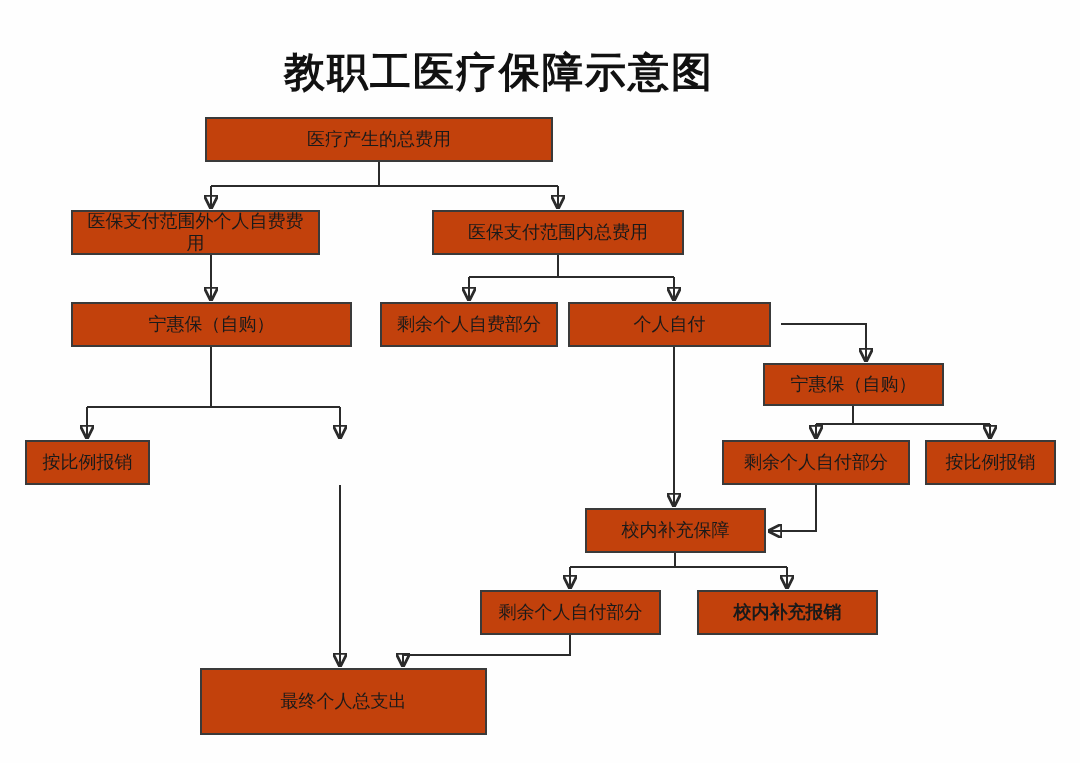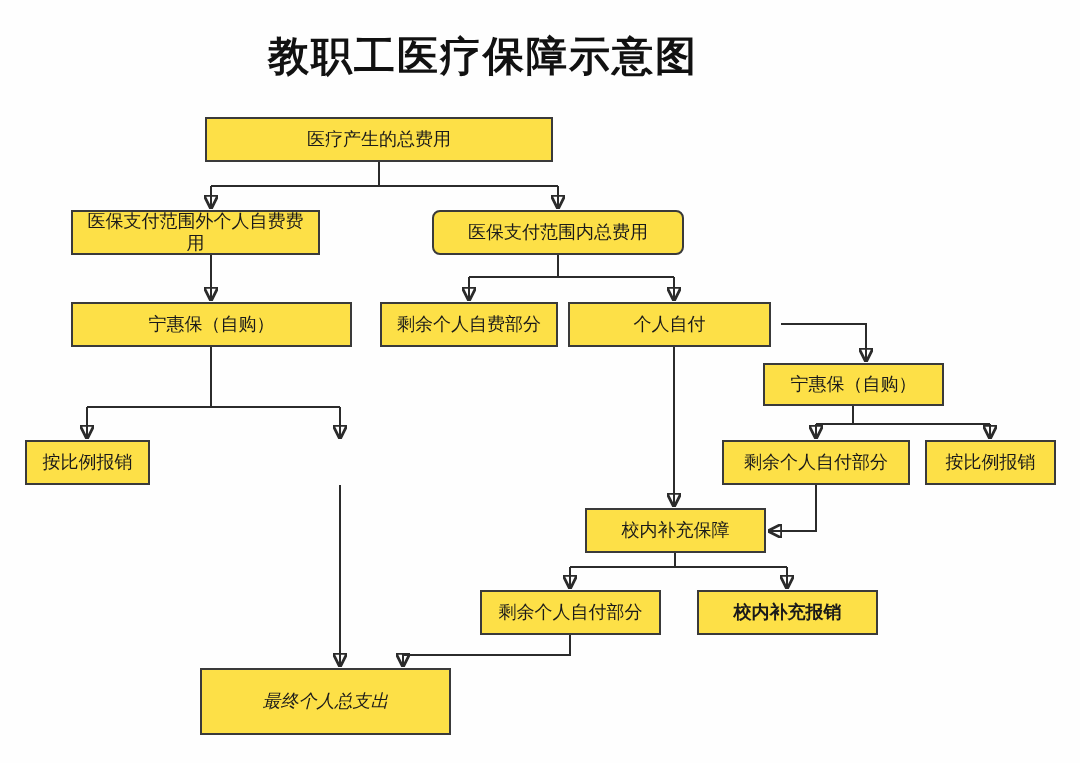--- a/index.html
+++ b/index.html
@@ -13,21 +13,21 @@
     width: 1080px;
     height: 763px;
     background: #fefefe;
     overflow: hidden;
   }
   .title {
     position: absolute;
     left: 183px;
     top: 30px;
     width: 600px;
-    margin: 0;
+    margin: 16px;
     text-align: center;
     font-size: 41px;
     font-weight: 900;
     color: #111111;
     letter-spacing: 2px;
     line-height: 1.3;
   }
   .connectors {
     position: absolute;
     left: 0;
@@ -38,21 +38,21 @@
   }
   .connectors path {
     fill: none;
     stroke: #2b2b2b;
     stroke-width: 2;
   }
   .node {
     position: absolute;
     box-sizing: border-box;
     border: 2px solid #3a3a3a;
-    background: #fde047;
+    background: #c2410c;
     display: flex;
     align-items: center;
     justify-content: center;
     text-align: center;
     font-size: 18px;
     color: #1a1a1a;
     line-height: 1.2;
     padding: 2px 10px;
   }
 </style>
@@ -103,21 +103,21 @@
     <path d="M787,567 V588" marker-end="url(#arrow)"></path>
 
     <path d="M570,635 V655 H403 V666" marker-end="url(#arrow)"></path>
     <path d="M340,485 V666" marker-end="url(#arrow)"></path>
   </svg>
 
   <div class="node" style="left:205px; top:117px; width:348px; height:45px;">医疗产生的总费用</div>
 
   <div class="node" style="left:71px; top:210px; width:249px; height:45px;">医保支付范围外个人自费费用</div>
 
-  <div class="node" style="left:432px; top:210px; width:252px; height:45px;border-radius:8px;">医保支付范围内总费用</div>
+  <div class="node" style="left:432px; top:210px; width:252px; height:45px;">医保支付范围内总费用</div>
 
   <div class="node" style="left:71px; top:302px; width:281px; height:45px;">宁惠保（自购）</div>
 
   <div class="node" style="left:380px; top:302px; width:178px; height:45px;">剩余个人自费部分</div>
 
   <div class="node" style="left:568px; top:302px; width:203px; height:45px;">个人自付</div>
 
   <div class="node" style="left:763px; top:363px; width:181px; height:43px;">宁惠保（自购）</div>
 
   <div class="node" style="left:25px; top:440px; width:125px; height:45px;">按比例报销</div>
@@ -126,15 +126,15 @@
   <div class="node" style="left:722px; top:440px; width:188px; height:45px;">剩余个人自付部分</div>
 
   <div class="node" style="left:925px; top:440px; width:131px; height:45px;">按比例报销</div>
 
   <div class="node" style="left:585px; top:508px; width:181px; height:45px;">校内补充保障</div>
 
   <div class="node" style="left:480px; top:590px; width:181px; height:45px;">剩余个人自付部分</div>
 
   <div class="node" style="left:697px; top:590px; width:181px; height:45px;font-weight:bold;">校内补充报销</div>
 
-  <div class="node" style="left:200px; top:668px; width:251px; height:67px;font-style:italic;">最终个人总支出</div>
+  <div class="node" style="left:200px; top:668px; width:287px; height:67px;">最终个人总支出</div>
 
 </div>
 
 </body></html>

